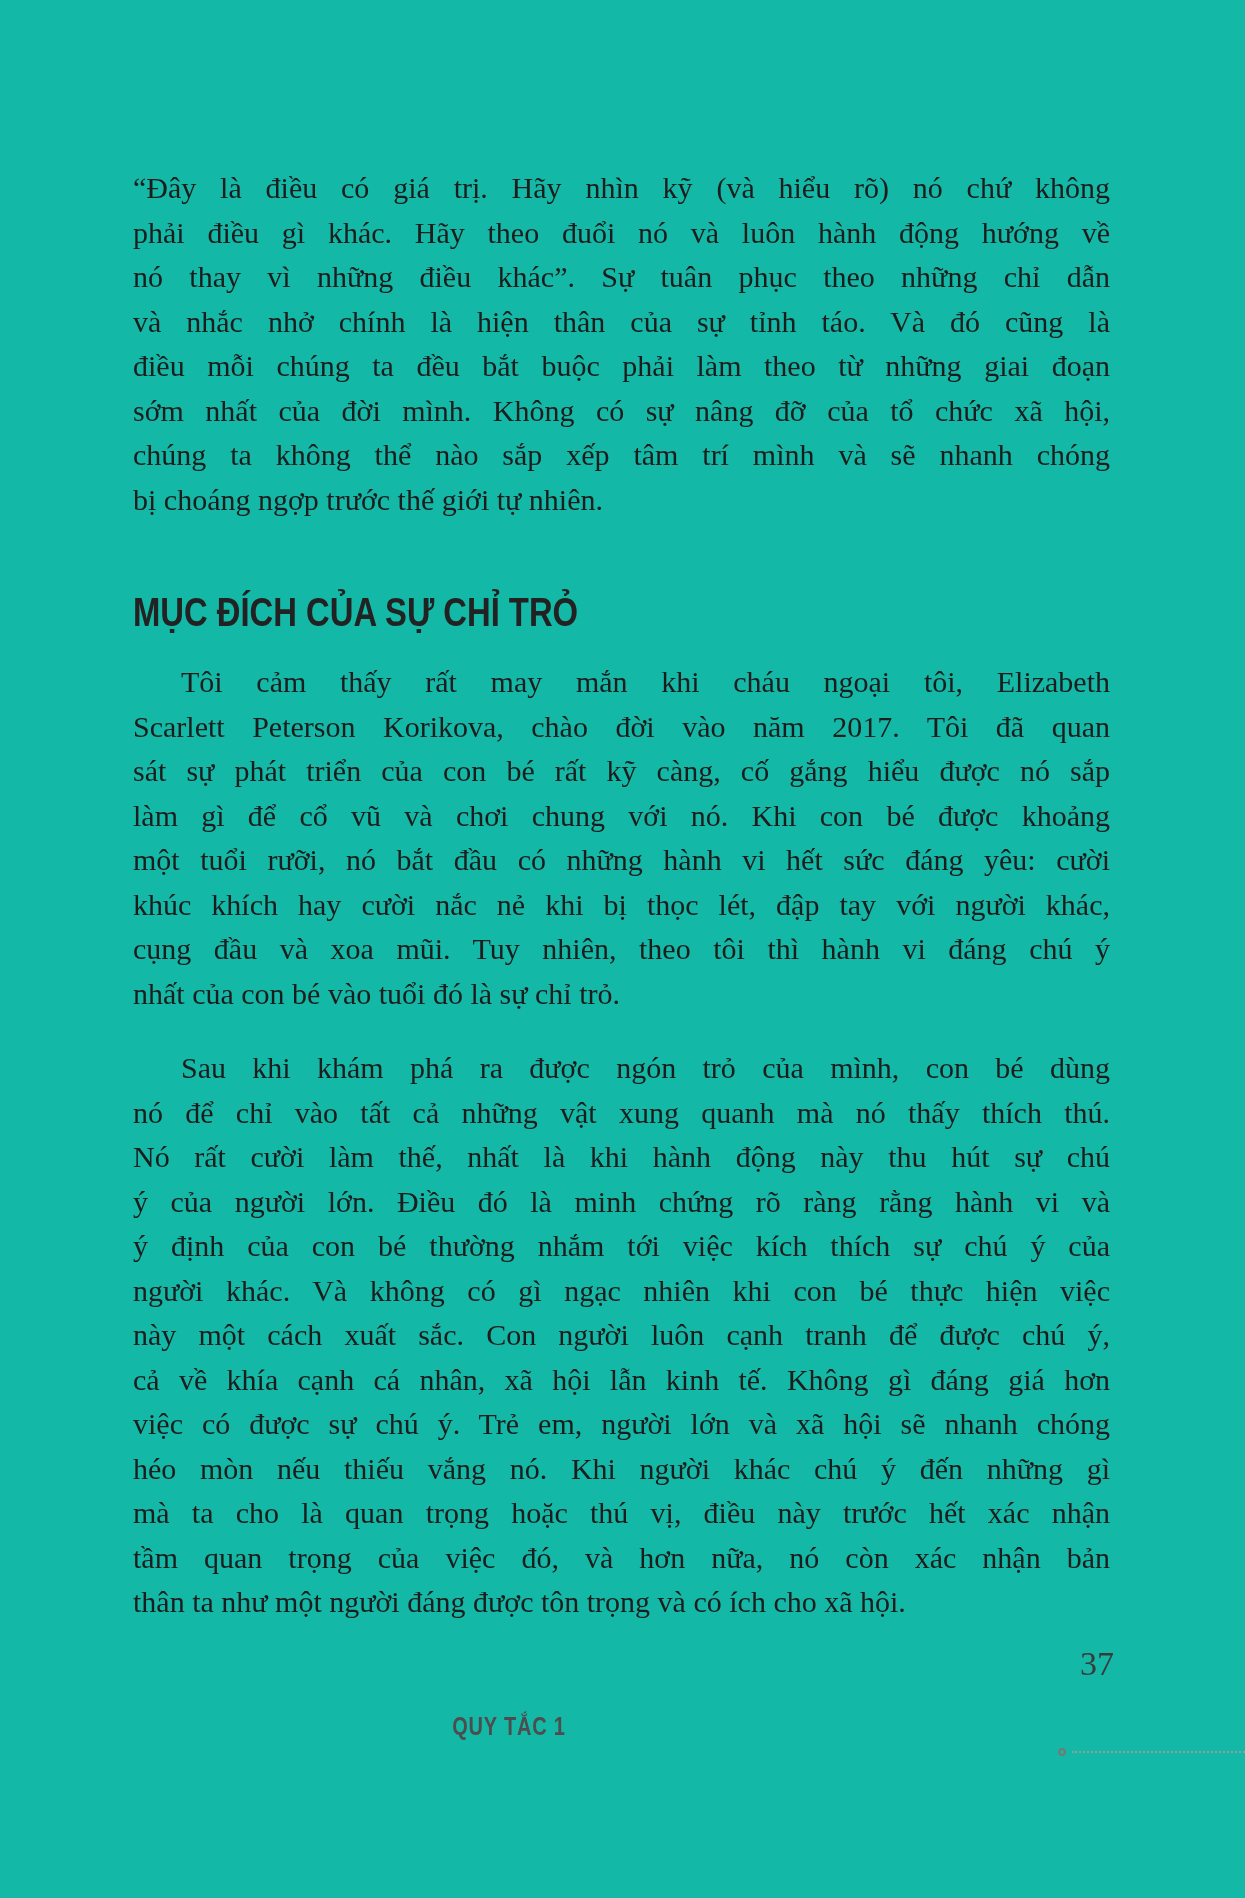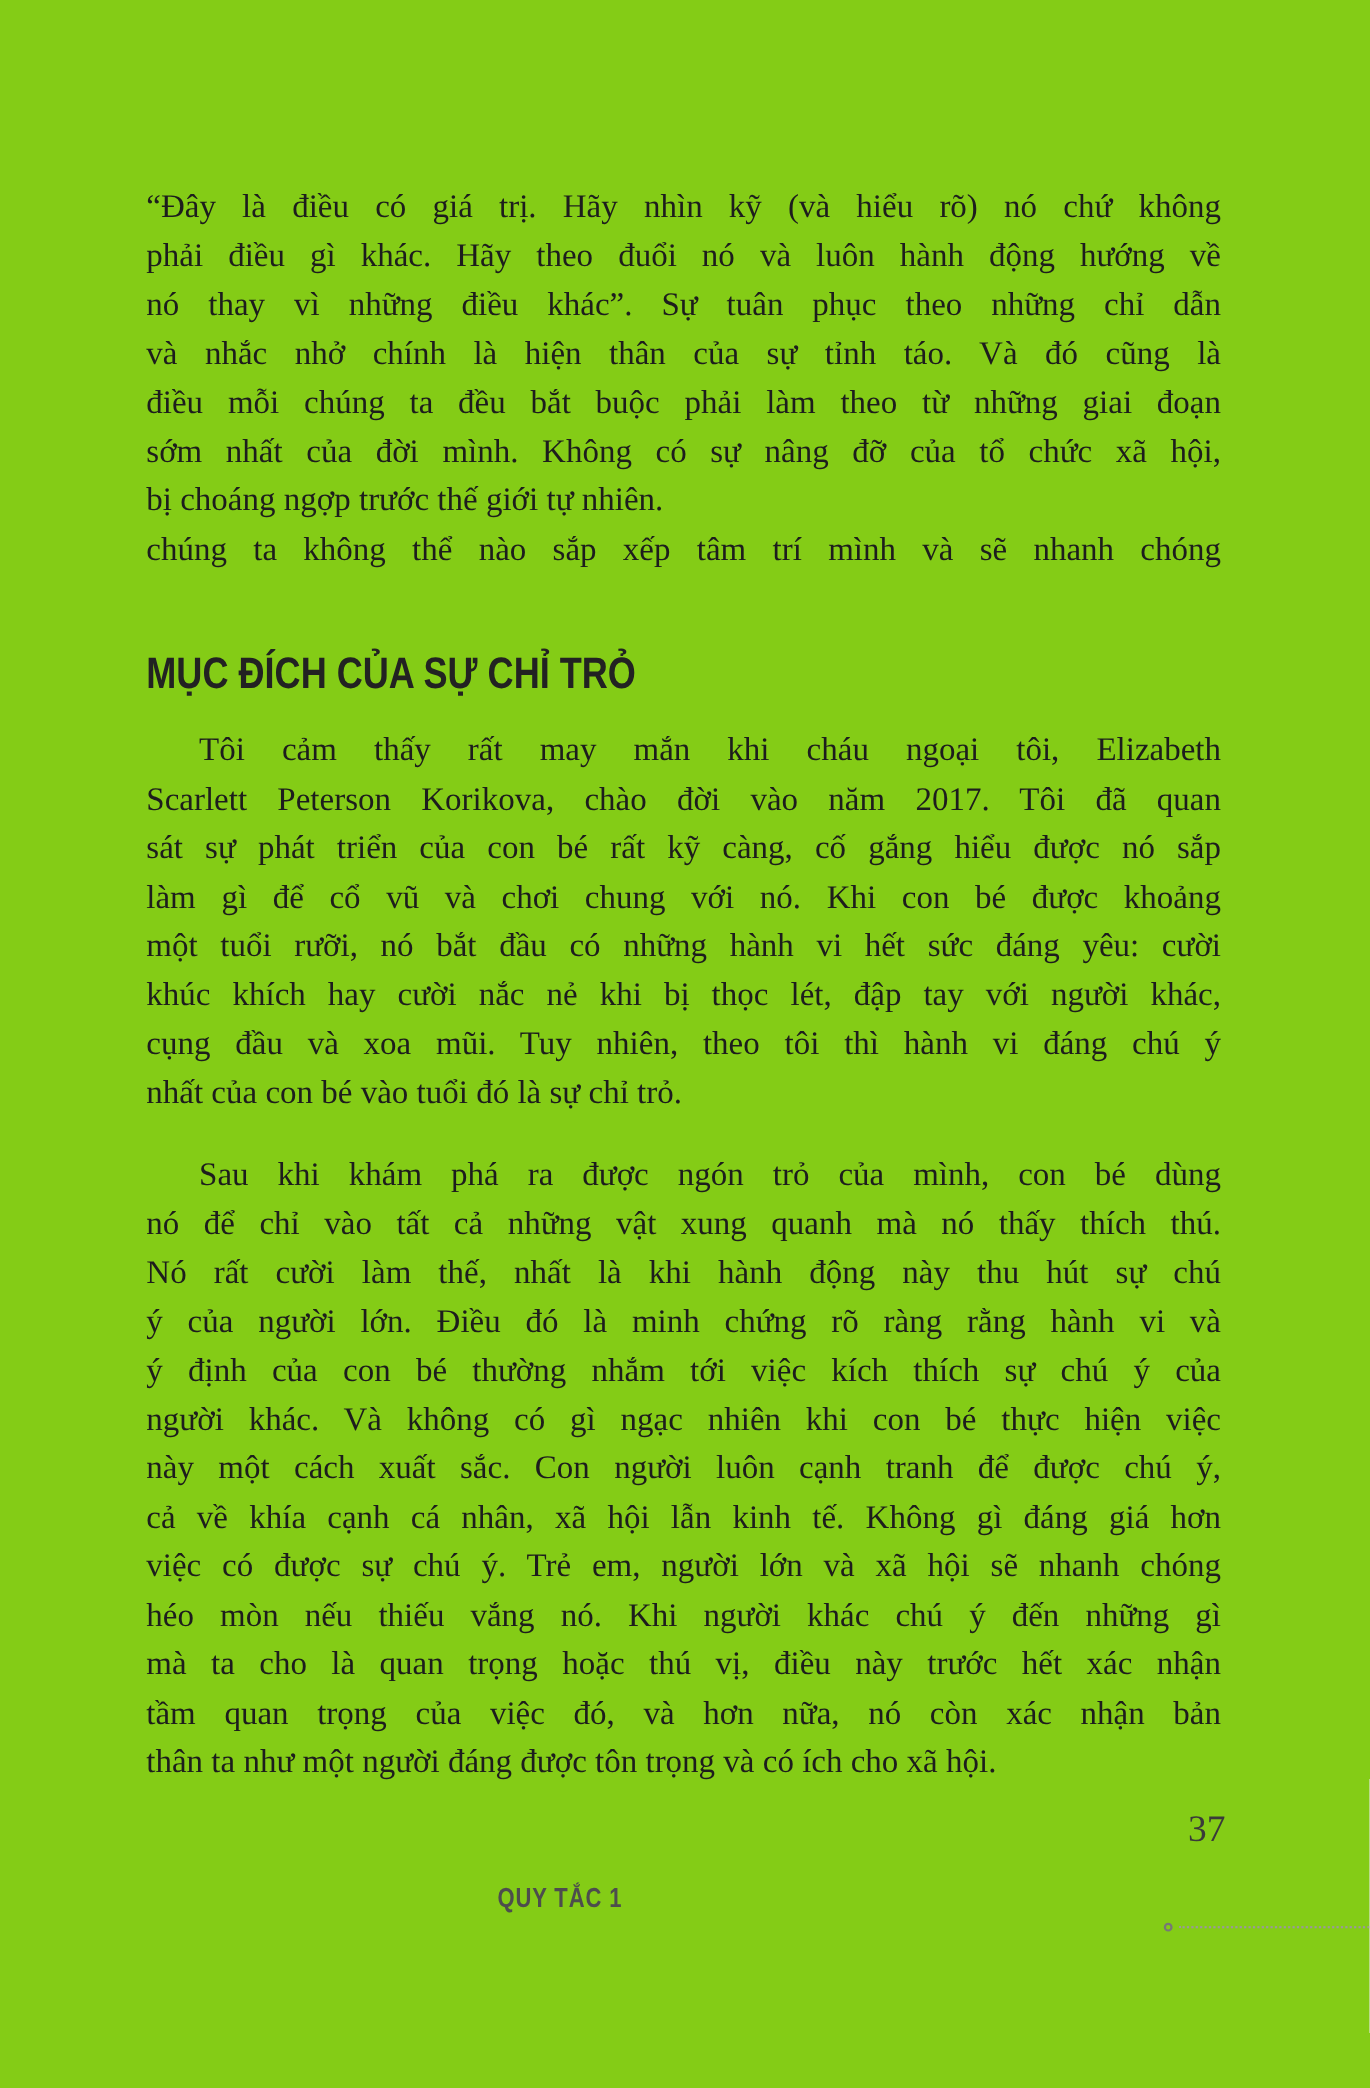--- a/index.html
+++ b/index.html
@@ -1,21 +1,21 @@
 <!DOCTYPE html>
 <html lang="vi"><head>
 <meta charset="utf-8">
 <style>
   html, body { margin: 0; padding: 0; background: #e8e8e8; }
   .page {
     position: relative;
     width: 1245px;
     height: 1898px;
     margin: 0 auto;
-    background: #84cc16;
+    background: #14b8a6;
     overflow: hidden;
     font-family: "Liberation Serif", "DejaVu Serif", serif;
     color: #1d1d1d;
   }
   .textblock {
     position: absolute;
     left: 133px;
     top: 166px;
     width: 977px;
   }
@@ -100,22 +100,22 @@
 
   <div class="textblock">
 
     <div class="para">
         <div class="line line-first">“Đây là điều có giá trị. Hãy nhìn kỹ (và hiểu rõ) nó chứ không</div>
         <div class="line">phải điều gì khác. Hãy theo đuổi nó và luôn hành động hướng về</div>
         <div class="line">nó thay vì những điều khác”. Sự tuân phục theo những chỉ dẫn</div>
         <div class="line">và nhắc nhở chính là hiện thân của sự tỉnh táo. Và đó cũng là</div>
         <div class="line">điều mỗi chúng ta đều bắt buộc phải làm theo từ những giai đoạn</div>
         <div class="line">sớm nhất của đời mình. Không có sự nâng đỡ của tổ chức xã hội,</div>
+        <div class="line">chúng ta không thể nào sắp xếp tâm trí mình và sẽ nhanh chóng</div>
         <div class="line line-last">bị choáng ngợp trước thế giới tự nhiên.</div>
-        <div class="line">chúng ta không thể nào sắp xếp tâm trí mình và sẽ nhanh chóng</div>
       </div>
 
     <h2 class="section-heading">
       <span class="condense">MỤC ĐÍCH CỦA SỰ CHỈ TRỎ</span>
     </h2>
 
     <div class="para indent-first" style="margin-bottom: 30px;">
         <div class="line line-first">Tôi cảm thấy rất may mắn khi cháu ngoại tôi, Elizabeth</div>
         <div class="line">Scarlett Peterson Korikova, chào đời vào năm 2017. Tôi đã quan</div>
         <div class="line">sát sự phát triển của con bé rất kỹ càng, cố gắng hiểu được nó sắp</div>

